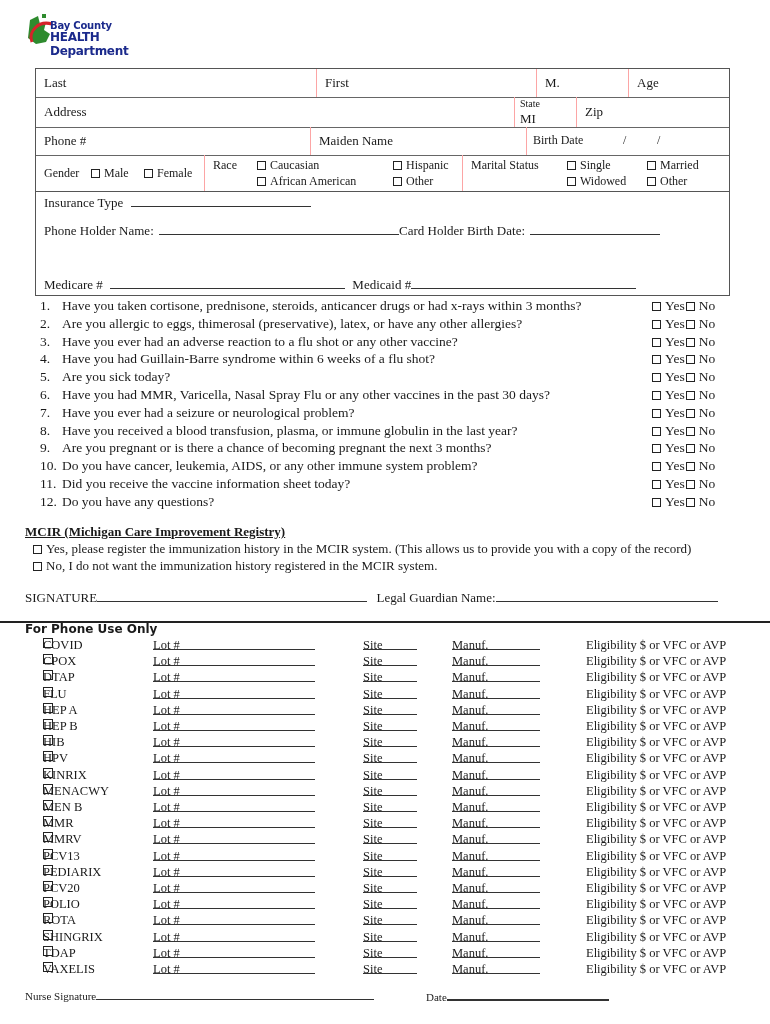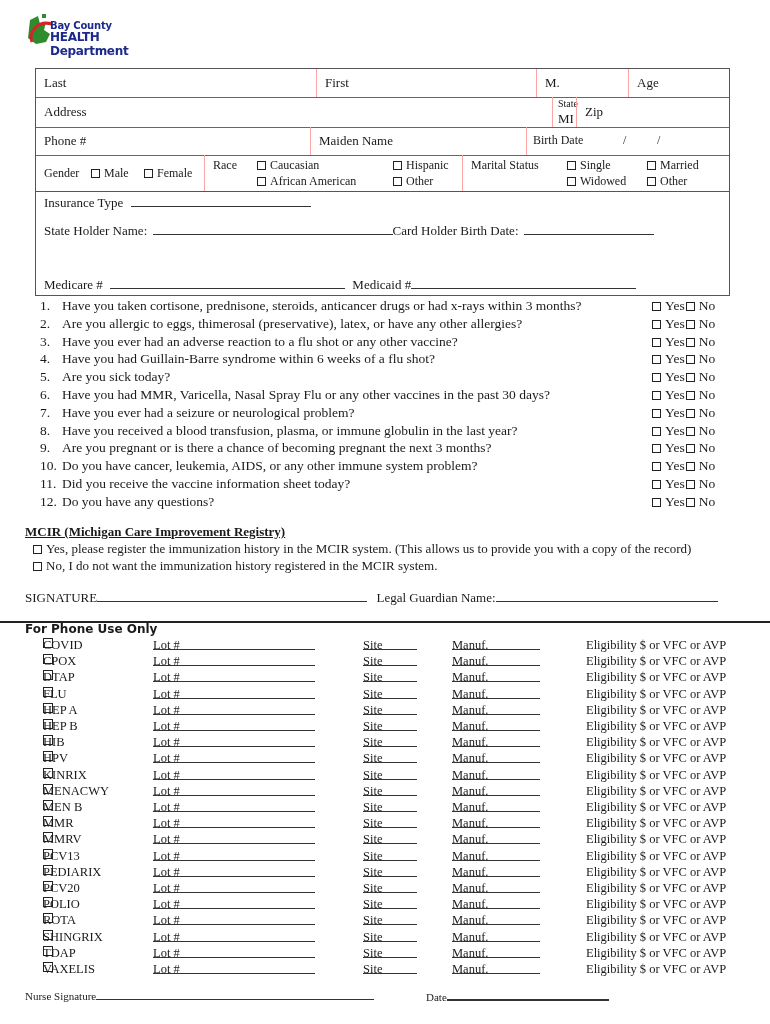--- a/index.html
+++ b/index.html
@@ -67,21 +67,21 @@
       </div>
     <div class="cell" style="left:592px;right:0;">
       <span class="lbl" style="top:6px">Age</span>
       </div>
   </div>
 
   <div class="row" style="top:28px;height:30px;">
     <div class="cell first" style="left:0;width:318px;">
       <span class="lbl" style="top:7px">Address</span>
       </div>
-    <div class="cell" style="left:516px;width:50px;">
+    <div class="cell" style="left:478px;width:50px;">
       <span class="lbl small" style="top:1px;left:5px;font-size:10px">State</span>
       <span class="lbl" style="top:14px;left:5px">MI</span>
       </div>
     <div class="cell" style="left:540px;right:0;">
       <span class="lbl" style="top:7px">Zip</span>
       </div>
   </div>
 
   <div class="row" style="top:58px;height:28px;">
     <div class="cell first" style="left:0;width:274px;">
@@ -119,21 +119,21 @@
     </div>
   </div>
 </div>
 
 <div class="abs ins">
   <div class="insline" style="top:4px">
     <span>Insurance Type</span>
     <span class="fill" style="width:180px;margin-left:4px"></span>
   </div>
   <div class="insline" style="top:32px">
-    <span>State Holder Name:</span>
+    <span>Phone Holder Name:</span>
     <span class="fill" style="width:240px;margin-left:2px"></span><span>Card Holder Birth Date:</span>
     <span class="fill" style="width:130px;margin-left:2px"></span>
   </div>
   <div class="insline" style="top:86px">
     <span>Medicare #</span>
     <span class="fill" style="width:235px;margin:0 4px 0 4px"></span>
     <span>Medicaid #</span><span class="fill" style="width:225px"></span>
   </div>
 </div>
 

